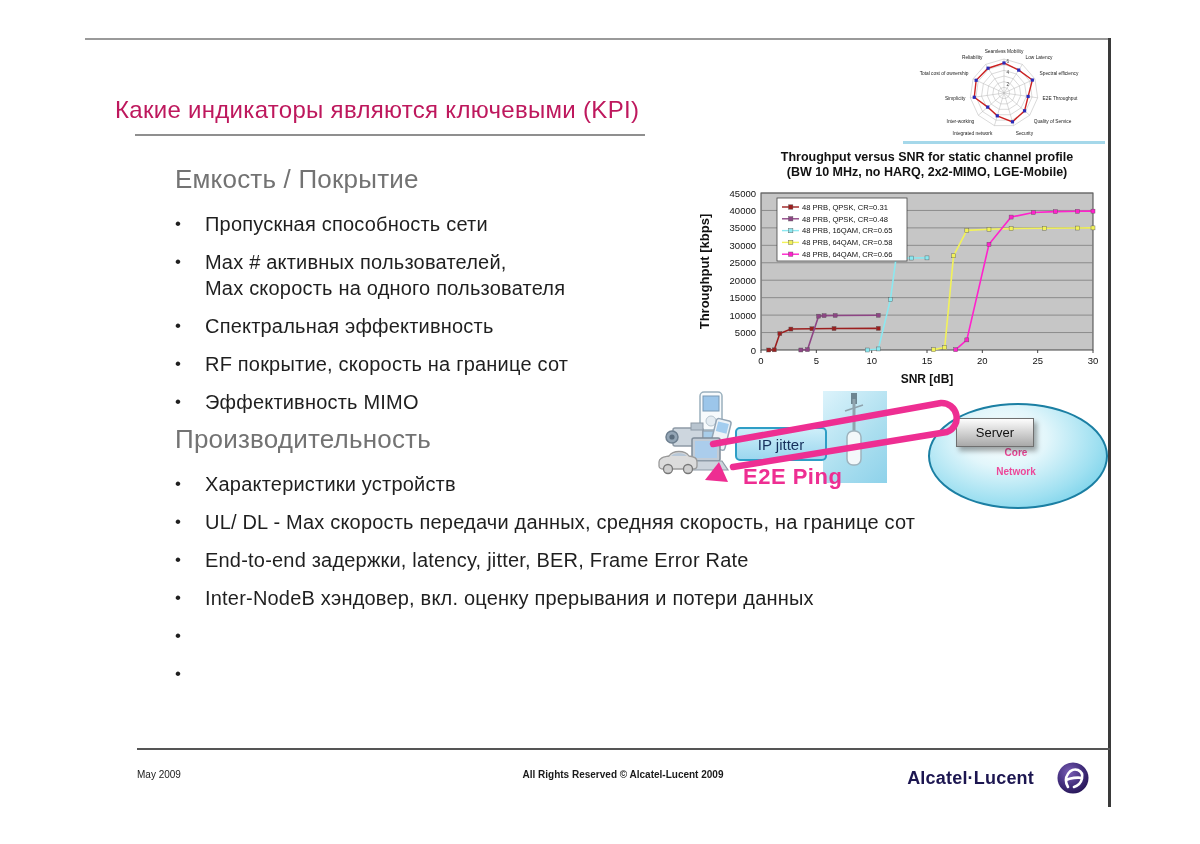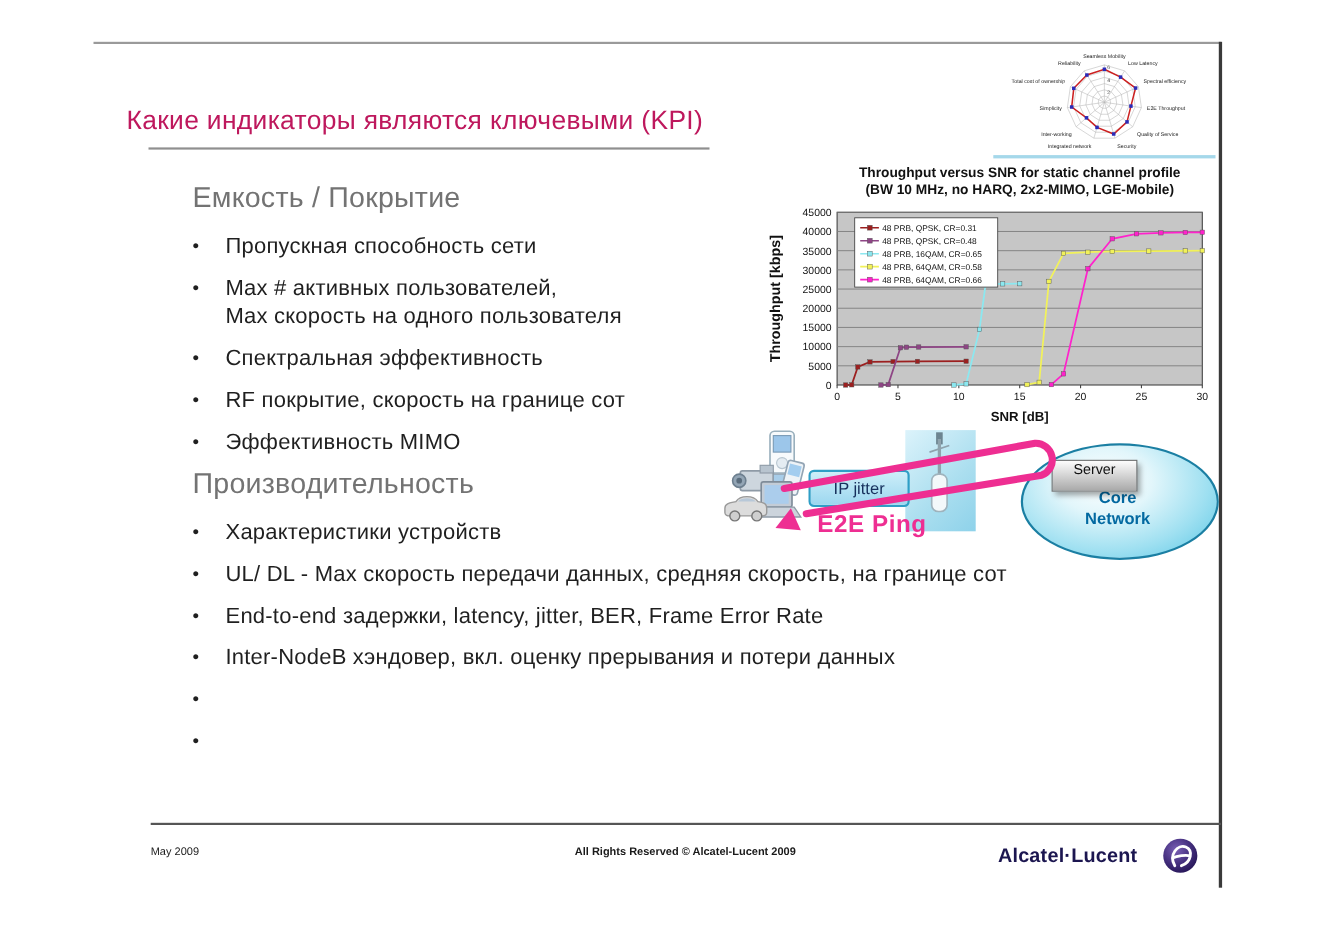--- a/index.html
+++ b/index.html
@@ -35,25 +35,25 @@
   #base-station{position:absolute;left:168px;top:3px;width:64px;height:92px;
                 background:linear-gradient(135deg,#dcf3fb 0%,#aadeef 60%,#8ed2ea 100%);}
   #ip-channel-box{position:absolute;left:80px;top:39px;width:88px;height:30px;border-radius:5px;
                   background:linear-gradient(#cdeef9,#9cd7ef);border:2px solid #2e9ec6;
                   display:flex;align-items:center;justify-content:center;
                   font-size:15px;color:#16305c;}
   #core-ellipse{position:absolute;left:273px;top:15px;width:176px;height:102px;border-radius:50%;
                 border:2px solid #1b7fa3;
                 background:radial-gradient(ellipse at 42% 32%,#ffffff 0%,#e2f6fb 30%,#9fe0f1 65%,#55c5e4 100%);}
   #core-label{position:absolute;left:273px;top:55px;width:176px;text-align:center;
-              font-size:15px;font-weight:bold;color:#0369a1;white-space:pre-line;line-height:19px;}
+              font-size:10px;font-weight:bold;color:#ec4899;white-space:pre-line;line-height:19px;}
   #server-box{position:absolute;left:301px;top:30px;width:76px;height:27px;
               background:linear-gradient(#fdfdfd,#a9a9a9);border:1px solid #6f6f6f;
               box-shadow:3px 4px 5px rgba(0,0,0,.35);
-              display:flex;justify-content:center;font-size:13px;color:#111;}
+              display:flex;align-items:center;justify-content:center;font-size:13px;color:#111;}
   #devices-svg,#loop-svg,#bs-svg{position:absolute;}
   #bs-svg{left:168px;top:3px;}
   #devices-svg{left:0;top:0;}
   #loop-svg{left:0;top:0;pointer-events:none;}
   #e2e-ping-label{position:absolute;left:88px;top:76px;font-size:22px;font-weight:bold;color:#ee2e92;letter-spacing:.5px;}
 
   
   #footer-date{position:absolute;left:137px;top:769px;font-size:10px;color:#1a1a1a;}
   #footer-copy{position:absolute;left:323px;top:769px;width:600px;text-align:center;font-size:10px;font-weight:600;color:#1a1a1a;}
   #brand{position:absolute;left:900px;top:758px;width:190px;height:40px;display:flex;align-items:center;justify-content:flex-end;}

